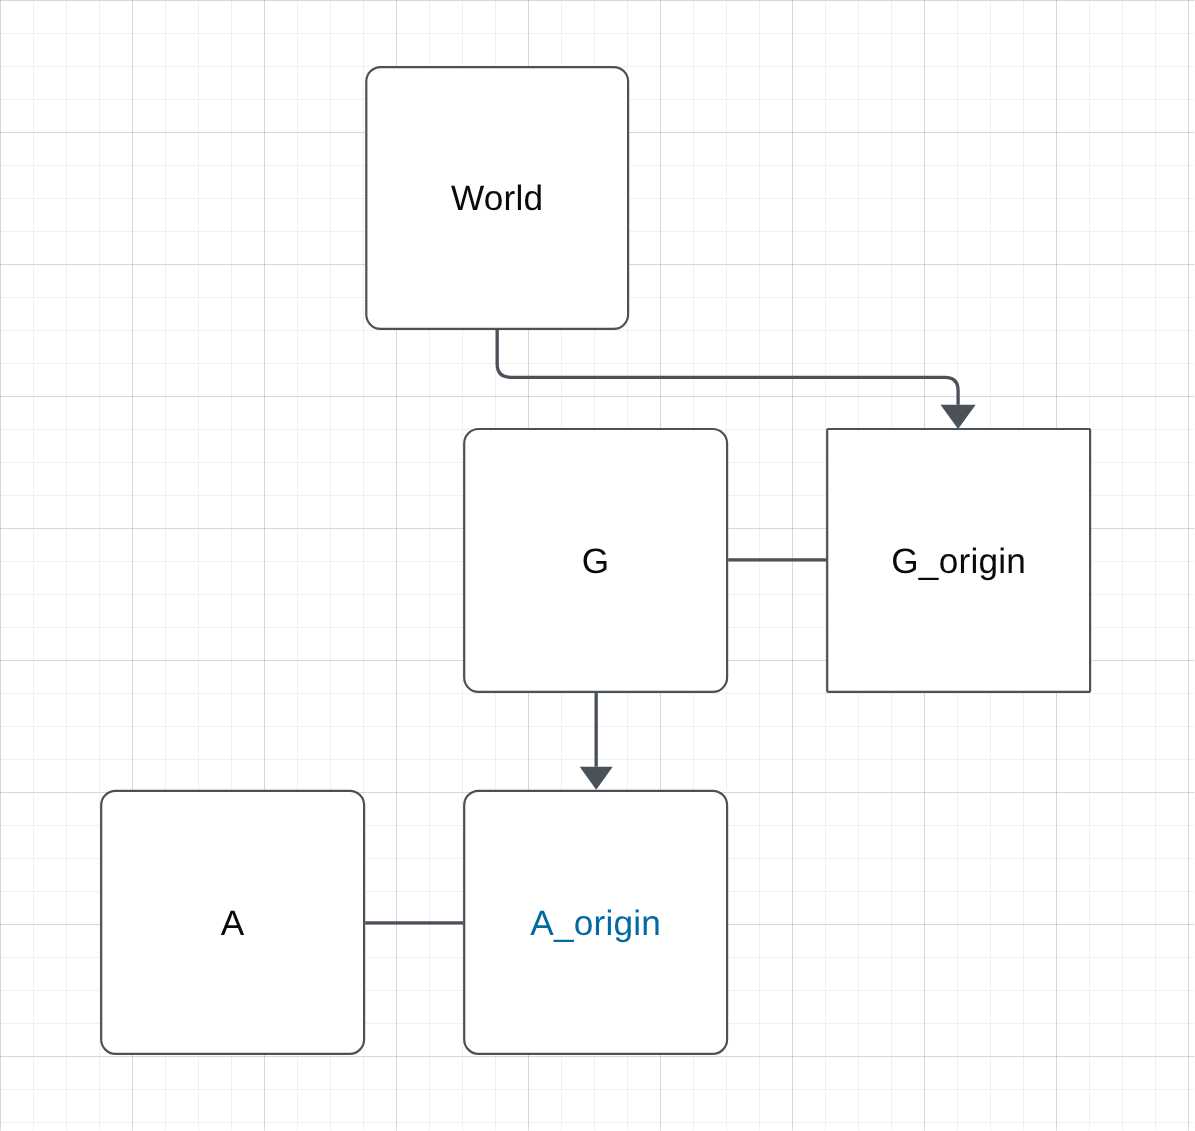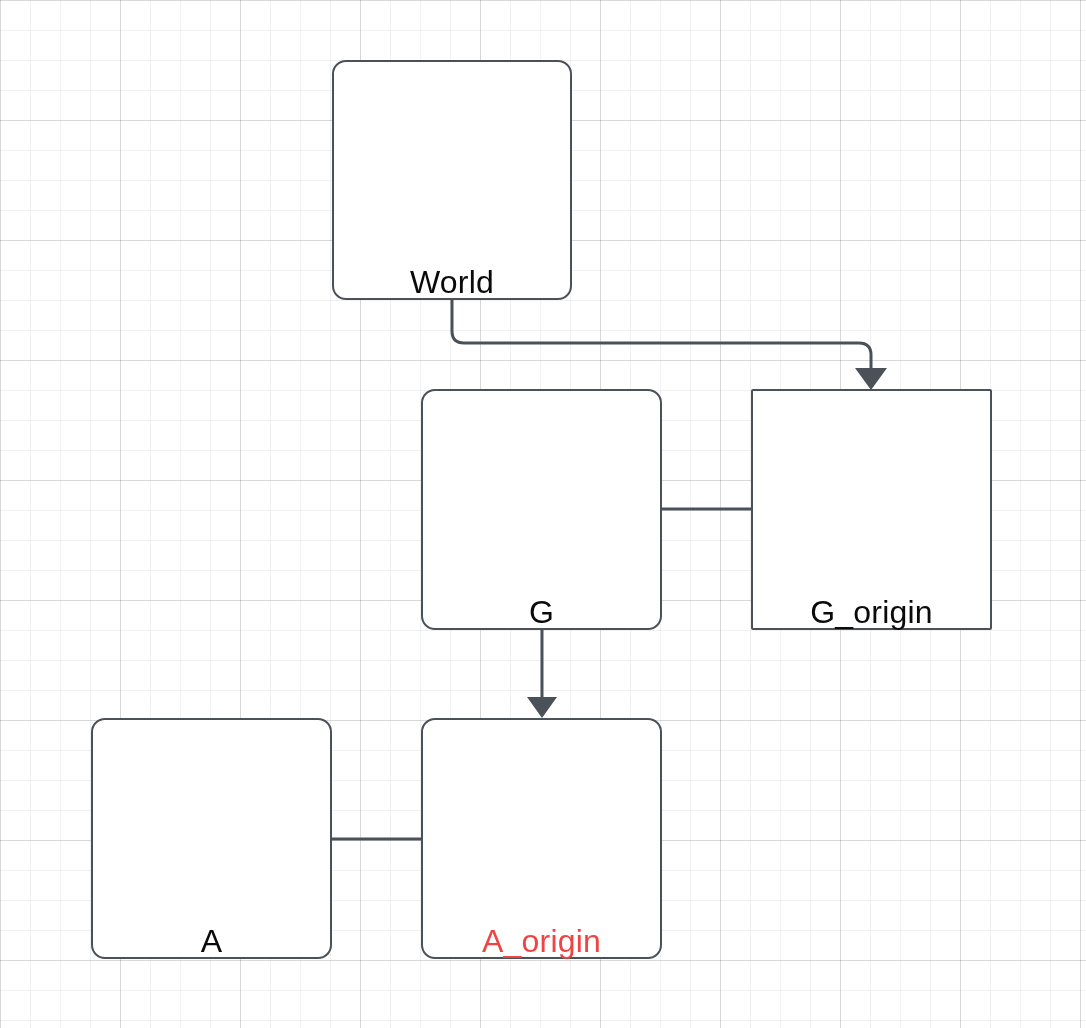--- a/index.html
+++ b/index.html
@@ -37,21 +37,21 @@
     height: 1028px;
     pointer-events: none;
   }
   .node {
     position: absolute;
     box-sizing: border-box;
     background: #ffffff;
     border: 2px solid #4a5159;
     border-radius: 14px;
     display: flex;
-    align-items: flex-end;
+    align-items: center;
     justify-content: center;
   }
   .node-label {
     font-size: 32px;
     line-height: 1;
     color: #0a0a0a;
     font-weight: 400;
     letter-spacing: 0.2px;
     white-space: nowrap;
     user-select: none;
@@ -85,16 +85,16 @@
 
   <div class="node" id="node-g_origin" style="left: 751px; top: 389px; width: 241px; height: 241px; background: rgb(255, 255, 255); border: 2px solid rgb(74, 81, 89); border-radius: 2px;">
     <span class="node-label" style="color: rgb(10, 10, 10); font-size: 32px;">G_origin</span>
   </div>
 
   <div class="node" id="node-a" style="left: 91px; top: 718px; width: 241px; height: 241px; background: rgb(255, 255, 255); border: 2px solid rgb(74, 81, 89); border-radius: 14px;">
     <span class="node-label" style="color: rgb(10, 10, 10); font-size: 32px;">A</span>
   </div>
 
   <div class="node" id="node-a_origin" style="left: 421px; top: 718px; width: 241px; height: 241px; background: rgb(255, 255, 255); border: 2px solid rgb(74, 81, 89); border-radius: 14px;">
-    <span class="node-label" style="color: #ef4444; font-size: 32px;">A_origin</span>
+    <span class="node-label" style="color: #0369a1; font-size: 32px;">A_origin</span>
   </div>
 
 </div>
 
 </body></html>

